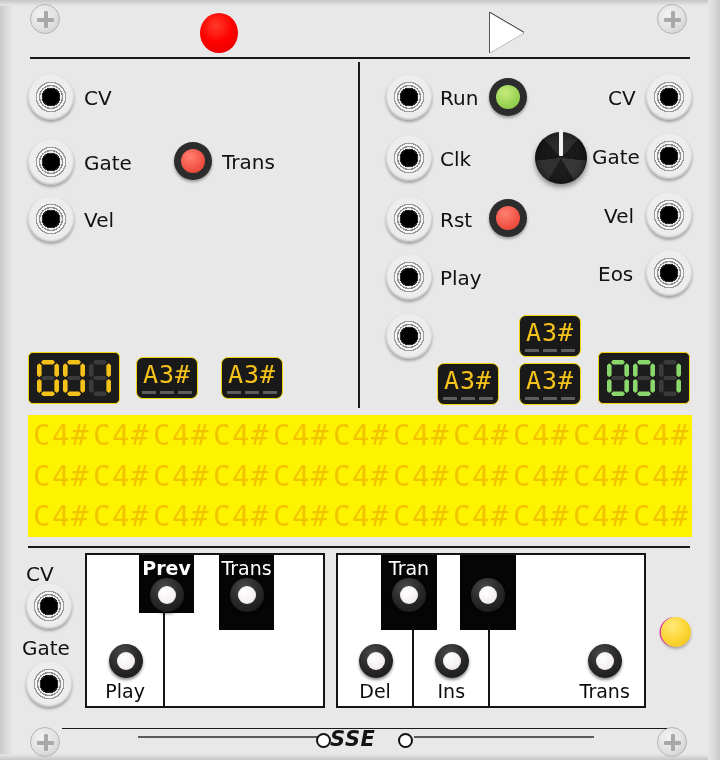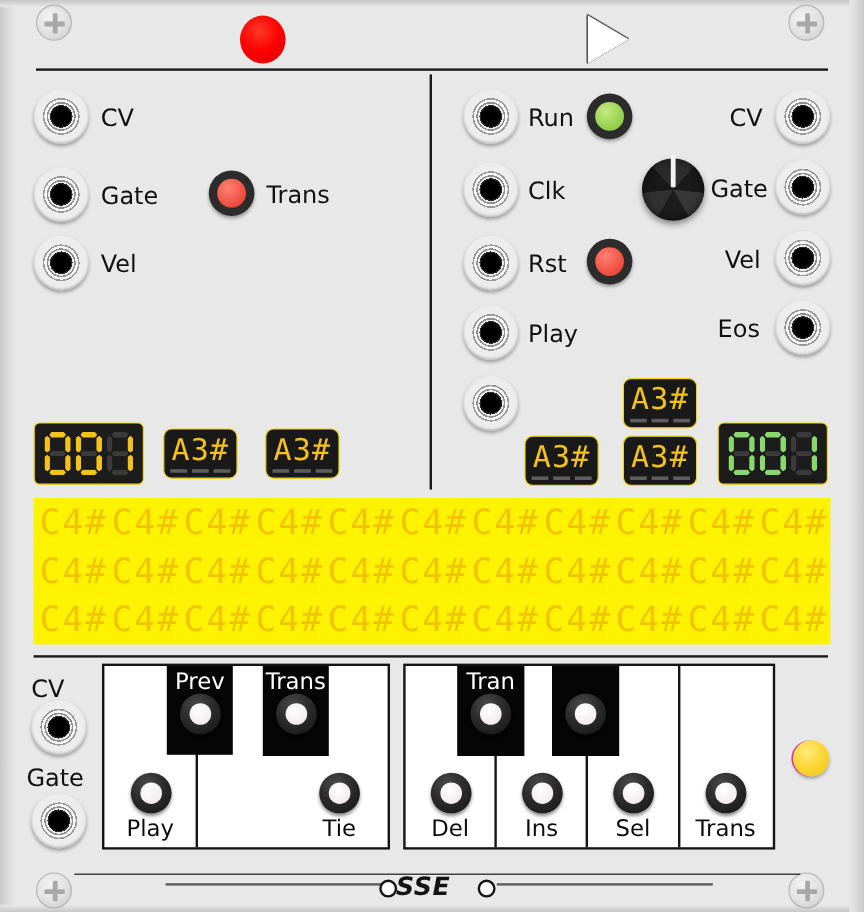--- a/index.html
+++ b/index.html
@@ -364,27 +364,21 @@
   <div class="jack-lbl" style="left:22px;top:636px;">Gate</div>
   <div class="jack" style="left:26px;top:661px;"></div>
 
   <div class="kbgroup" id="kb-left" style="left:85px;top:553px;width:240px;height:155px;">
       <div class="wkey" style="left: 0px; width: 78.3px;">
         <div class="btn" style="left: 22.15px; top: 89px;">
           <em></em>
         </div>
         <div class="wlbl">Play</div>
       </div>
-      <div class="wkey last" style="left: 156.6px; width: 78.3px;">
-        <div class="btn" style="left: 22.15px; top: 89px;">
-          <em></em>
-        </div>
-        <div class="wlbl">Tie</div>
-      </div>
-      <div class="bkey" style="left: 52px; width: 55px; height: 74px;">
+      <div class="bkey" style="left: 52px; width: 55px; height: 58px; font-weight: bold;">
         <div class="blbl">Prev</div>
         <div class="btn" style="left: 10.5px; top: 23px;">
           <em></em>
         </div>
       </div>
       <div class="bkey" style="left: 132px; width: 55px; height: 75px;">
         <div class="blbl">Trans</div>
         <div class="btn" style="left: 10.5px; top: 23px;">
           <em></em>
         </div>
@@ -396,26 +390,20 @@
         <div class="btn" style="left: 21.1px; top: 89px;">
           <em></em>
         </div>
         <div class="wlbl">Del</div>
       </div>
       <div class="wkey" style="left: 76.2px; width: 76.2px;">
         <div class="btn" style="left: 21.1px; top: 89px;">
           <em></em>
         </div>
         <div class="wlbl">Ins</div>
-      </div>
-      <div class="wkey" style="left: 152.4px; width: 76.2px;">
-        <div class="btn" style="left: 21.1px; top: 89px;">
-          <em></em>
-        </div>
-        <div class="wlbl">Sel</div>
       </div>
       <div class="wkey last" style="left: 228.6px; width: 76.2px;">
         <div class="btn" style="left: 21.1px; top: 89px;">
           <em></em>
         </div>
         <div class="wlbl">Trans</div>
       </div>
       <div class="bkey" style="left: 43px; width: 56px; height: 75px;">
         <div class="blbl">Tran</div>
         <div class="btn" style="left: 11px; top: 23px;">

